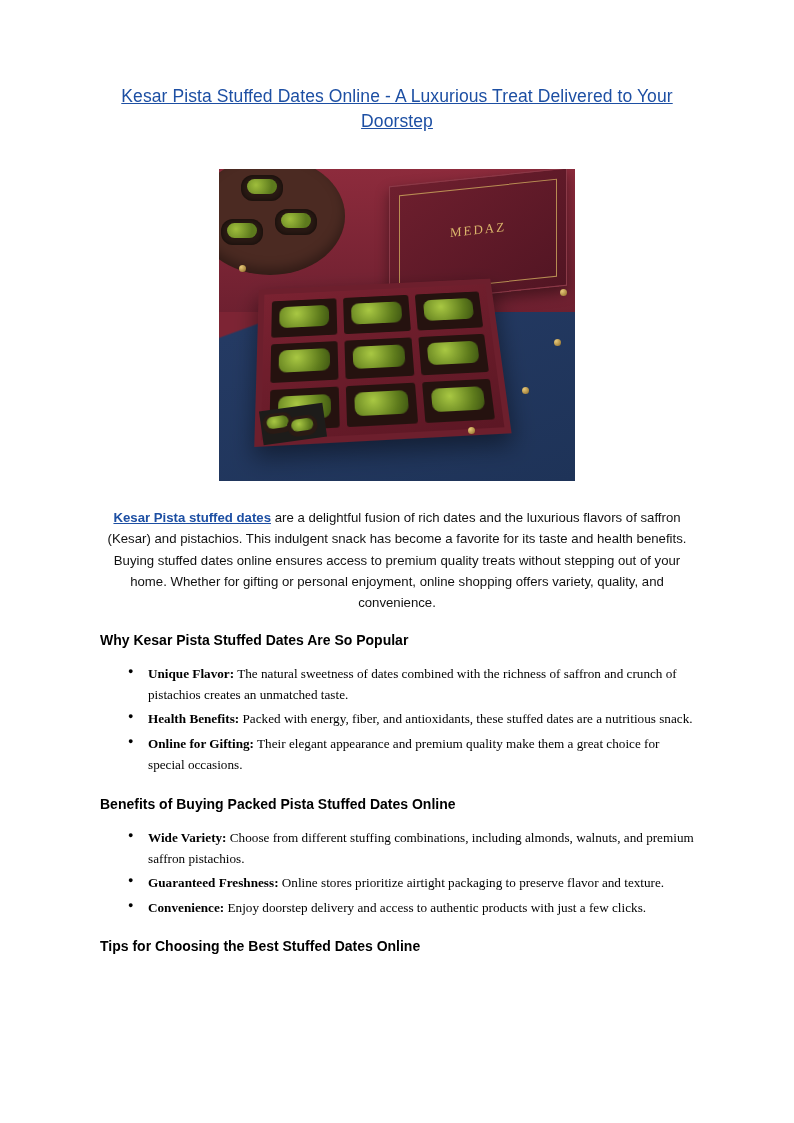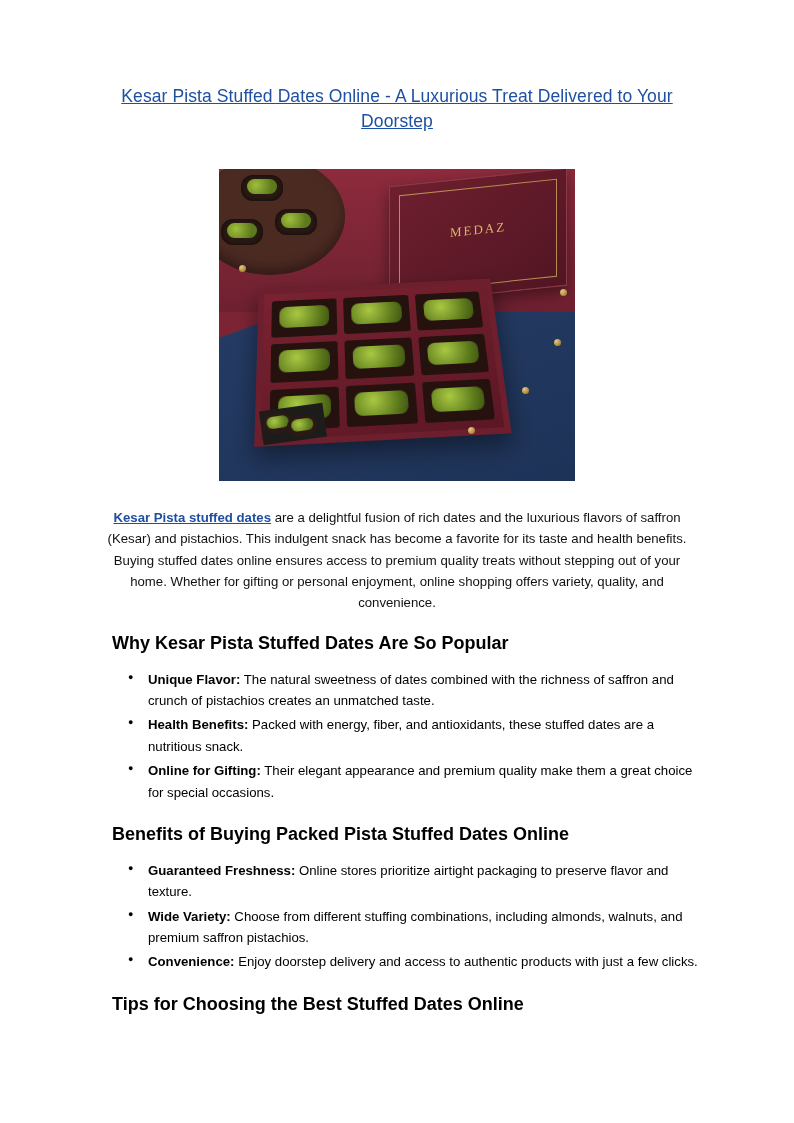--- a/index.html
+++ b/index.html
@@ -176,29 +176,30 @@
     margin: 0 0 16px 0;
     text-align: center;
     color: #111;
   }
   a.inline-link {
     color: #1d4fa3;
     text-decoration: underline;
     font-weight: bold;
   }
   h2.section {
-    font-size: 18px;
+    font-size: 14px;
     font-weight: bold;
-    margin: 0 0 12px 16px;
+    margin: 0 0 12px 4px;
     line-height: 1.5;
   }
   ul.bullets {
     margin: 0 0 18px 0;
     padding-left: 52px;
     list-style: none;
+    font-family: Liberation Serif, serif;
   }
   ul.bullets li {
     font-size: 13.2px;
     line-height: 1.62;
     margin-bottom: 3px;
     position: relative;
     padding-left: 0;
   }
   ul.bullets li::before {
     content: "●";
@@ -266,20 +267,20 @@
 
   <h2 class="section">Why Kesar Pista Stuffed Dates Are So Popular</h2>
   <ul class="bullets">
     <li><span class="b-lead">Unique Flavor:</span><span> The natural sweetness of dates combined with the richness of saffron and crunch of pistachios creates an unmatched taste.</span></li>
     <li><span class="b-lead">Health Benefits:</span><span> Packed with energy, fiber, and antioxidants, these stuffed dates are a nutritious snack.</span></li>
     <li><span class="b-lead">Online for Gifting:</span><span> Their elegant appearance and premium quality make them a great choice for special occasions.</span></li>
   </ul>
 
   <h2 class="section">Benefits of Buying Packed Pista Stuffed Dates Online</h2>
   <ul class="bullets">
+    <li><span class="b-lead">Wide Variety:</span><span> Choose from different stuffing combinations, including almonds, walnuts, and premium saffron pistachios.</span></li>
     <li><span class="b-lead">Guaranteed Freshness:</span><span> Online stores prioritize airtight packaging to preserve flavor and texture.</span></li>
-    <li><span class="b-lead">Wide Variety:</span><span> Choose from different stuffing combinations, including almonds, walnuts, and premium saffron pistachios.</span></li>
     <li><span class="b-lead">Convenience:</span><span> Enjoy doorstep delivery and access to authentic products with just a few clicks.</span></li>
   </ul>
 
   <h2 class="section">Tips for Choosing the Best Stuffed Dates Online</h2>
 
 </div>
 
 </body></html>

